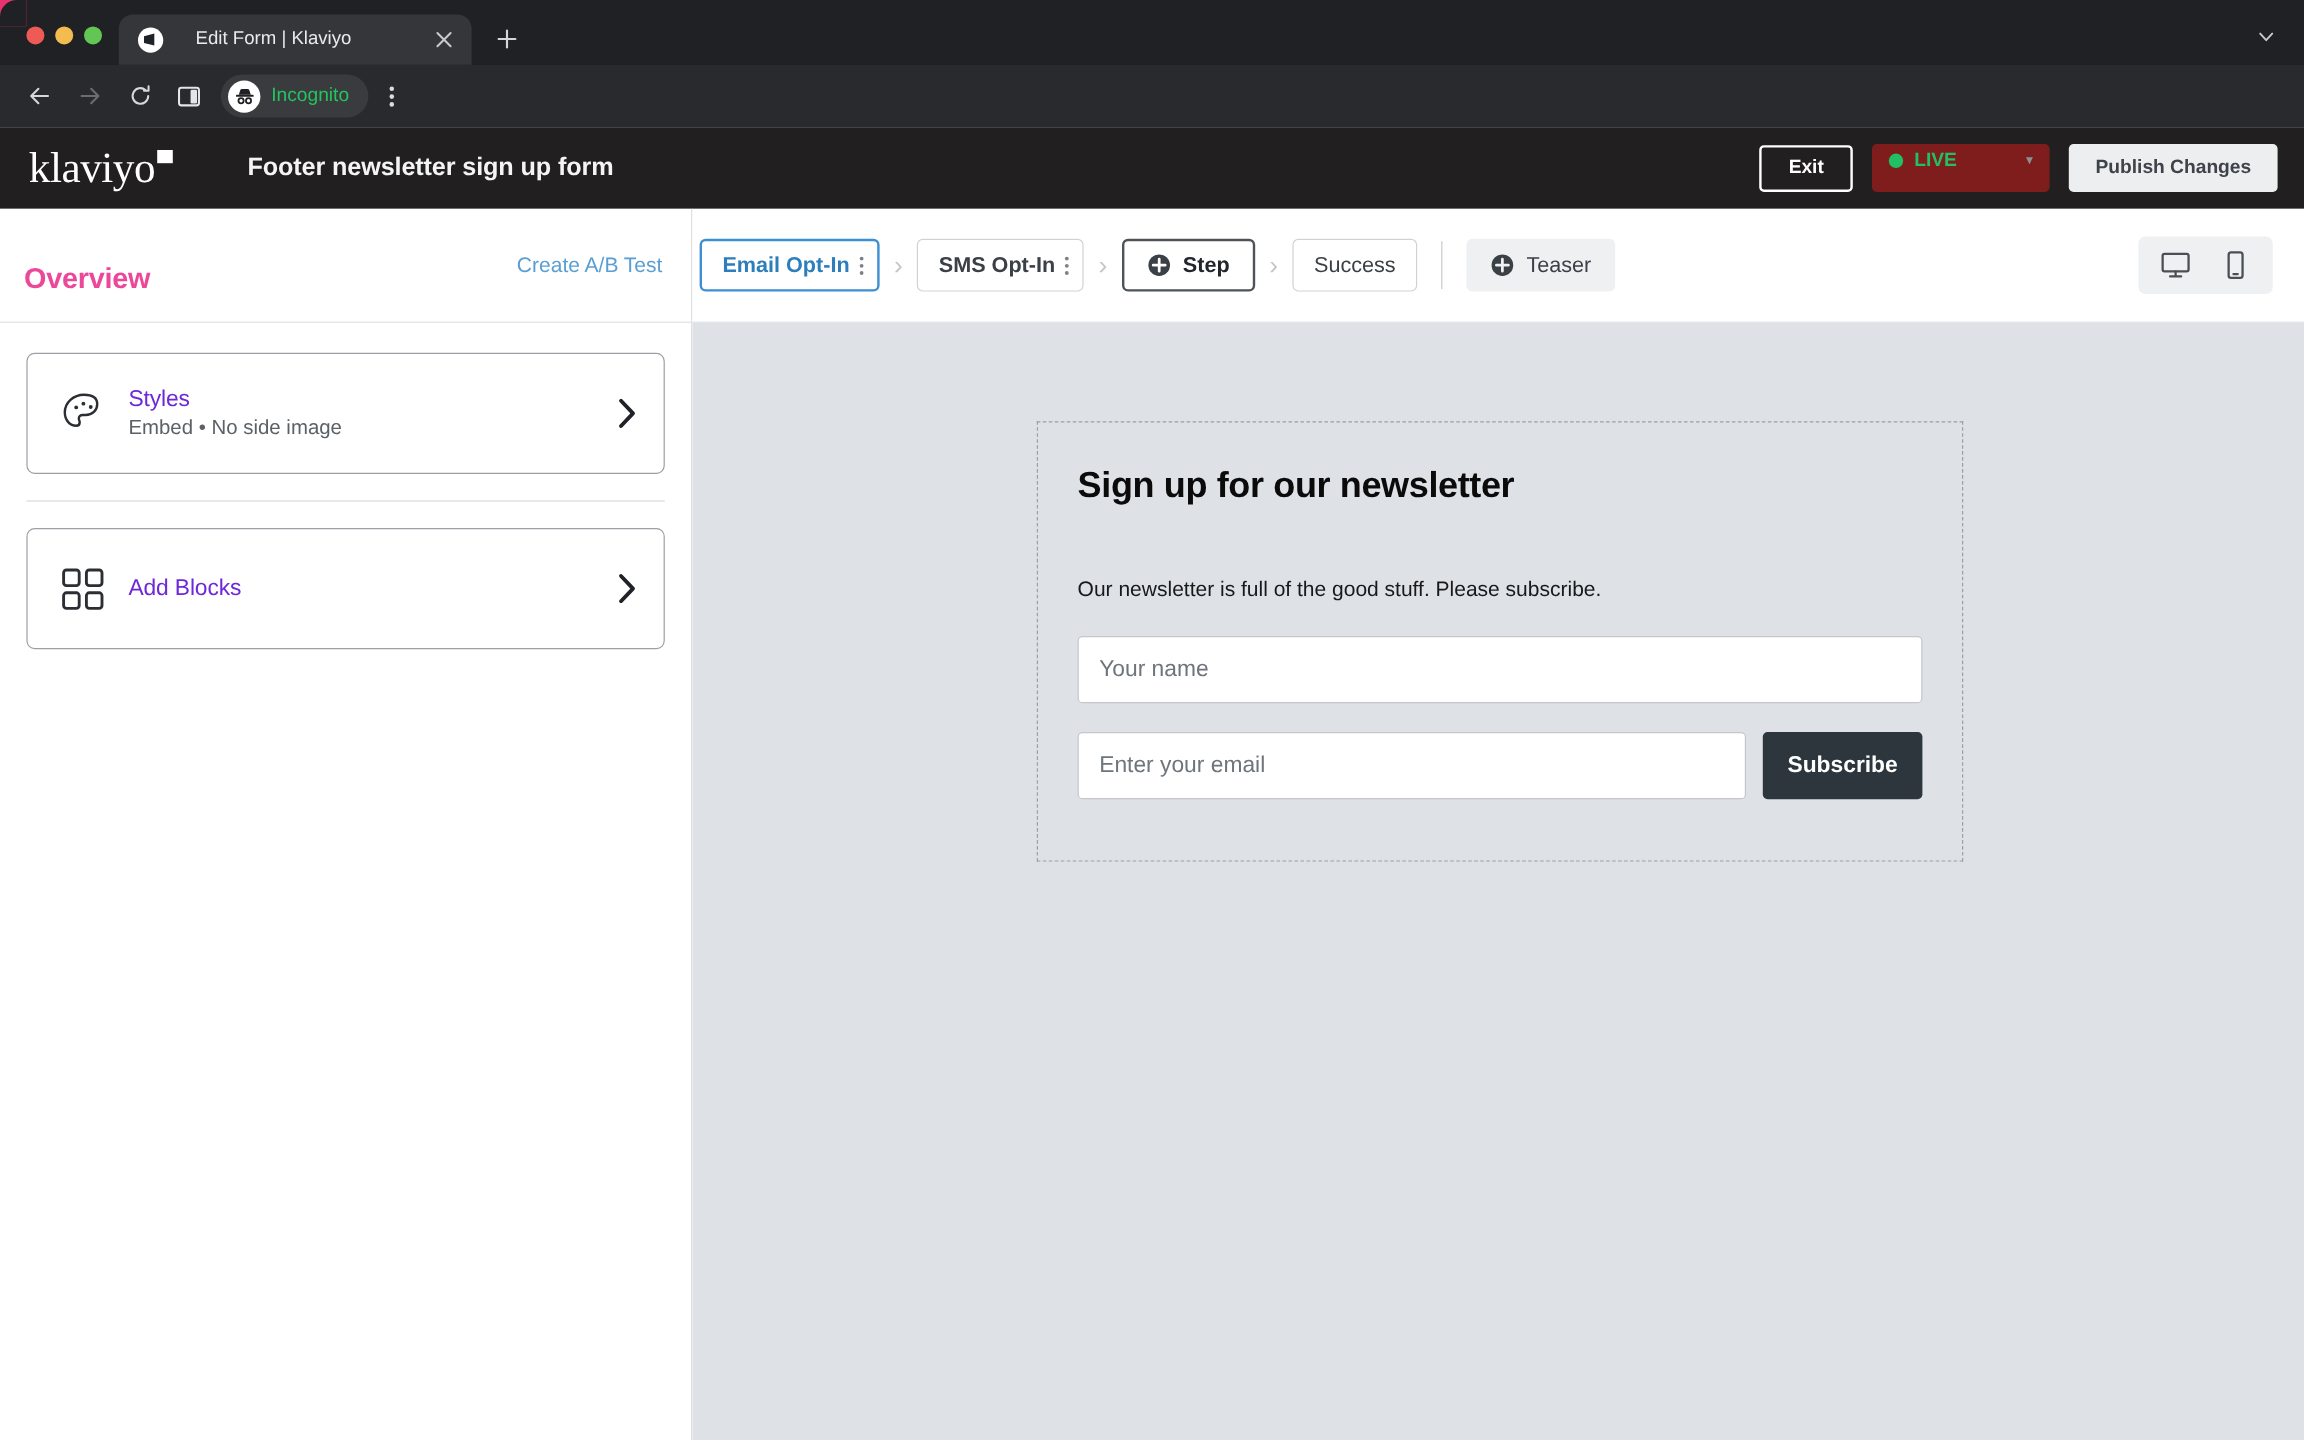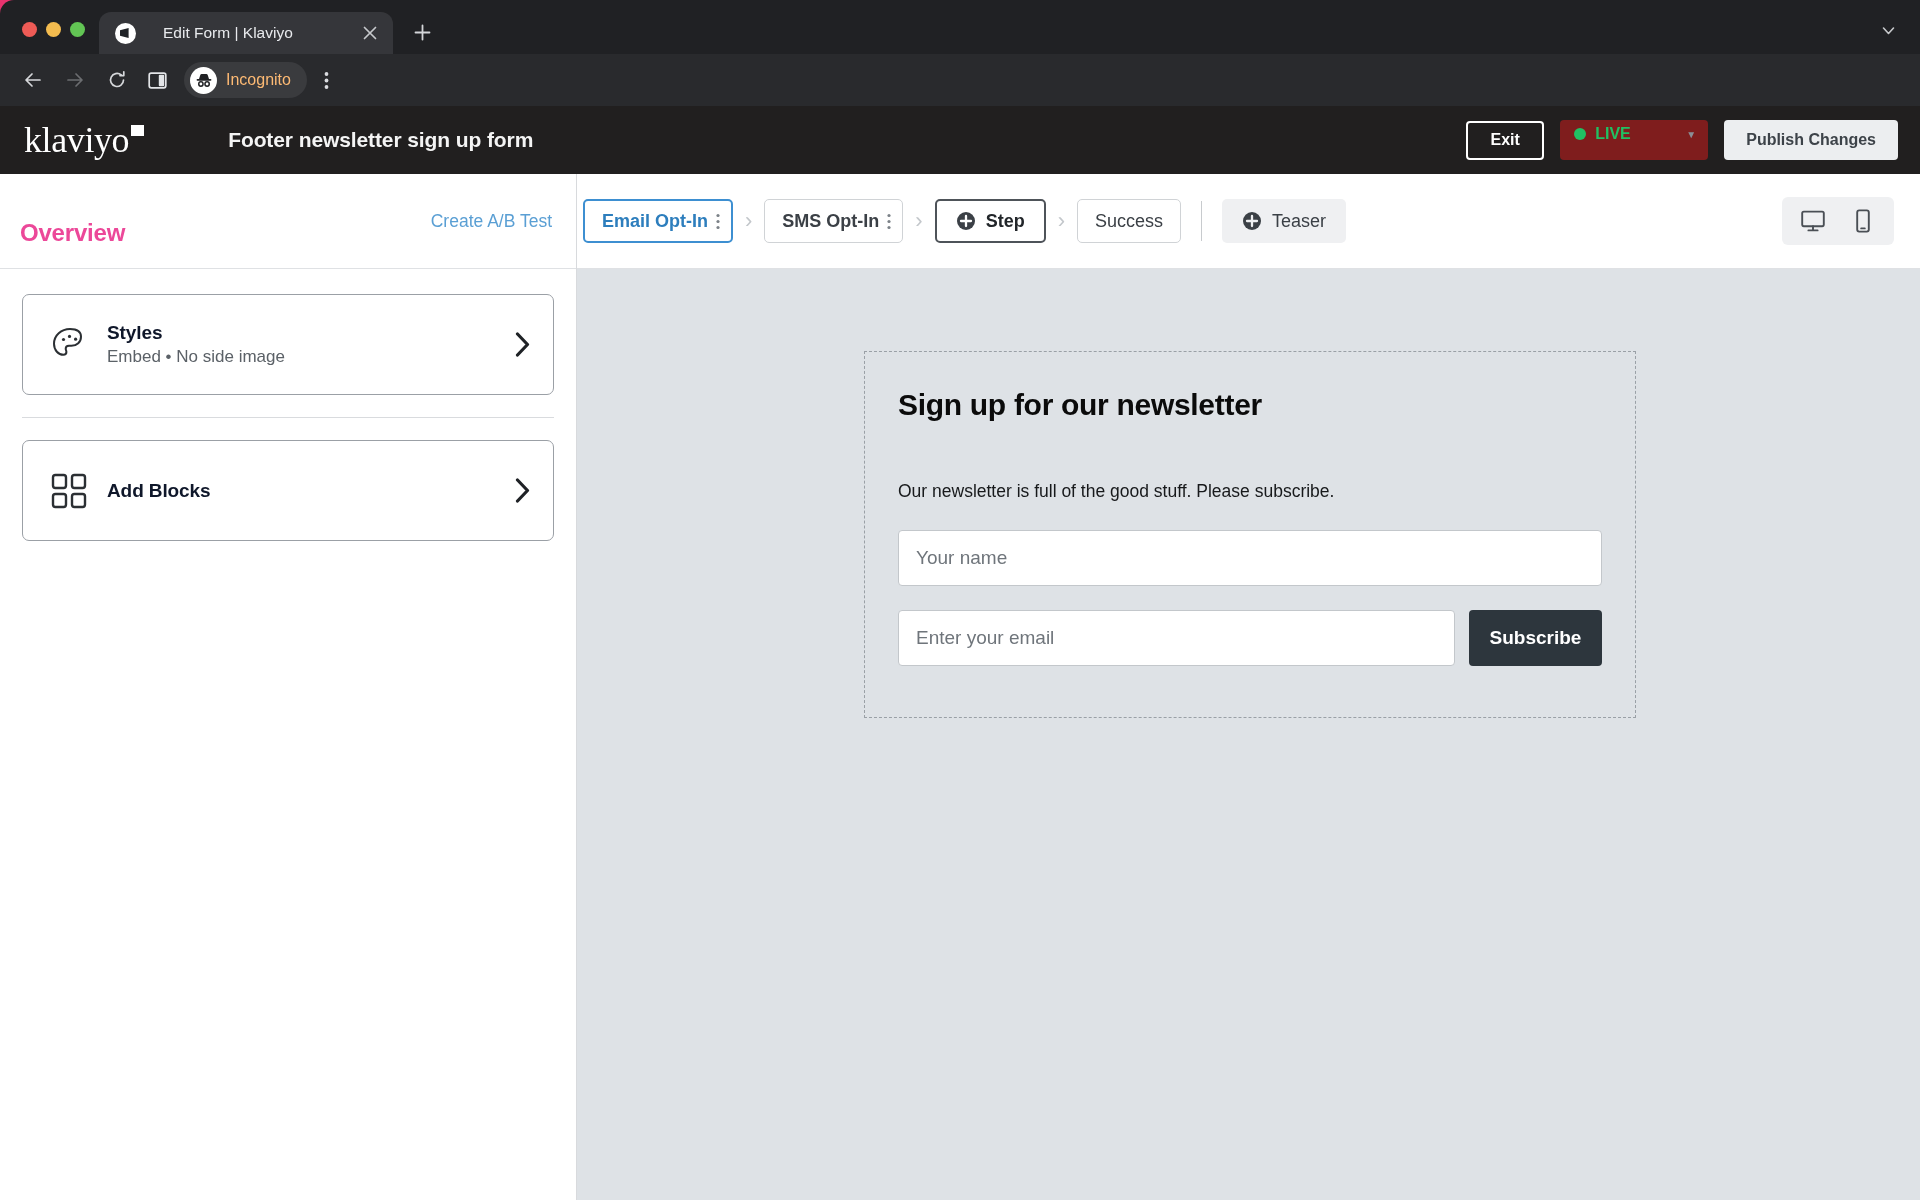--- a/index.html
+++ b/index.html
@@ -104,29 +104,29 @@
   .incognito {
     height: 36px; border-radius: 18px; background: #3a3b3e;
     display: flex; align-items: center; gap: 9px;
     padding: 0 16px 0 6px; margin-left: 6px;
   }
   .inc-av {
     width: 27px; height: 27px; border-radius: 50%;
     background: #ffffff;
     display: flex; align-items: center; justify-content: center;
   }
-  .inc-label { color: #fdba74; font-size: 16px; }
+  .inc-label { color: #22c55e; font-size: 16px; }
   .kebab-v { color: #dadce0; width: 32px; display: flex; align-items: center; justify-content: center; }
 
   
   .app { flex: 1; display: flex; flex-direction: column; background: #fff; min-height: 0; }
 
   .appbar {
     height: 68px; background: #211f1f; flex-shrink: 0;
-    display: flex; align-items: center; padding: 0 22px 0 22px; gap: 22px;
+    display: flex; align-items: center; padding: 0 22px 0 22px;
   }
   .logo { margin-left: 2px; display: flex; align-items: flex-start; }
   .logo-text {
     font-family: "Liberation Serif", serif;
     font-size: 36px; color: #fff; line-height: 1;
     letter-spacing: -0.4px;
   }
   .logo-flag { width: 13px; height: 11px; background: #fff; margin: 3px 0 0 2px; }
   .form-name { color: #f4f4f4; font-size: 21px; font-weight: bold; margin-left: 62px; letter-spacing: -0.1px; }
   .appbar-right { margin-left: auto; display: flex; align-items: center; gap: 16px; }
@@ -172,21 +172,21 @@
   .sidebar-body { padding: 25px 22px 0 22px; }
 
   .card {
     border: 1px solid #9ba0a6; border-radius: 7px;
     background: #fff; height: 101px;
     display: flex; align-items: center;
     padding: 0 22px 0 26px; margin-bottom: 22px;
   }
   .card-ic { width: 52px; flex-shrink: 0; display: flex; align-items: center; justify-content: flex-start; color: #2b2f33; }
   .card-txt { flex: 1; margin-left: 6px; }
-  .card-title { font-size: 19px; font-weight: bold; color: #0f172a; letter-spacing: -0.1px; }
+  .card-title { font-size: 19px; font-weight: normal; color: #6d28d9; letter-spacing: -0.1px; }
   .card-sub { font-size: 17px; color: #5b6167; margin-top: 3px; }
   .card-chev { color: #1f2226; display: flex; align-items: center; }
   .divider { height: 1px; background: #d9dbde; margin: 4px 0 22px 0; }
 
   
   .canvas-col { flex: 1; display: flex; flex-direction: column; min-width: 0; background: #fff; }
   .stepbar {
     height: 95px; flex-shrink: 0;
     border-bottom: 1px solid #dfe1e4;
     display: flex; align-items: center;

